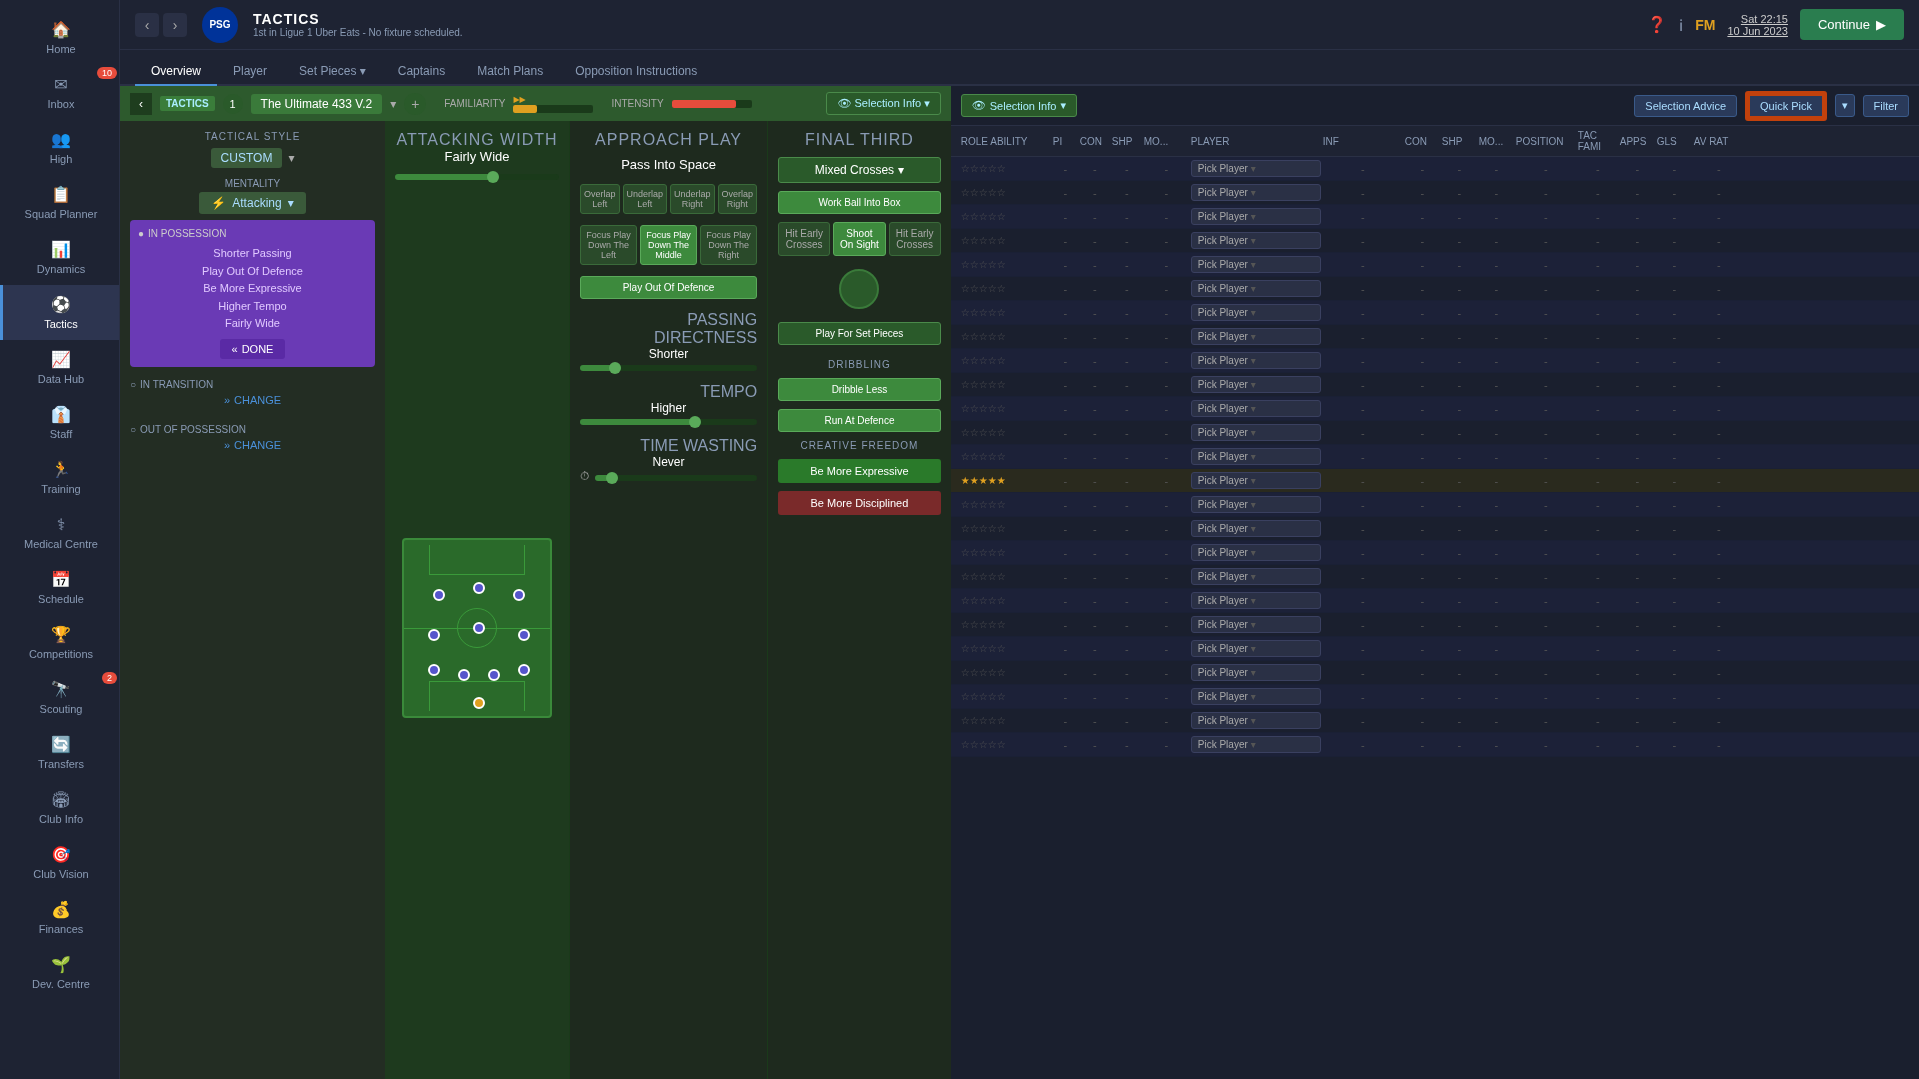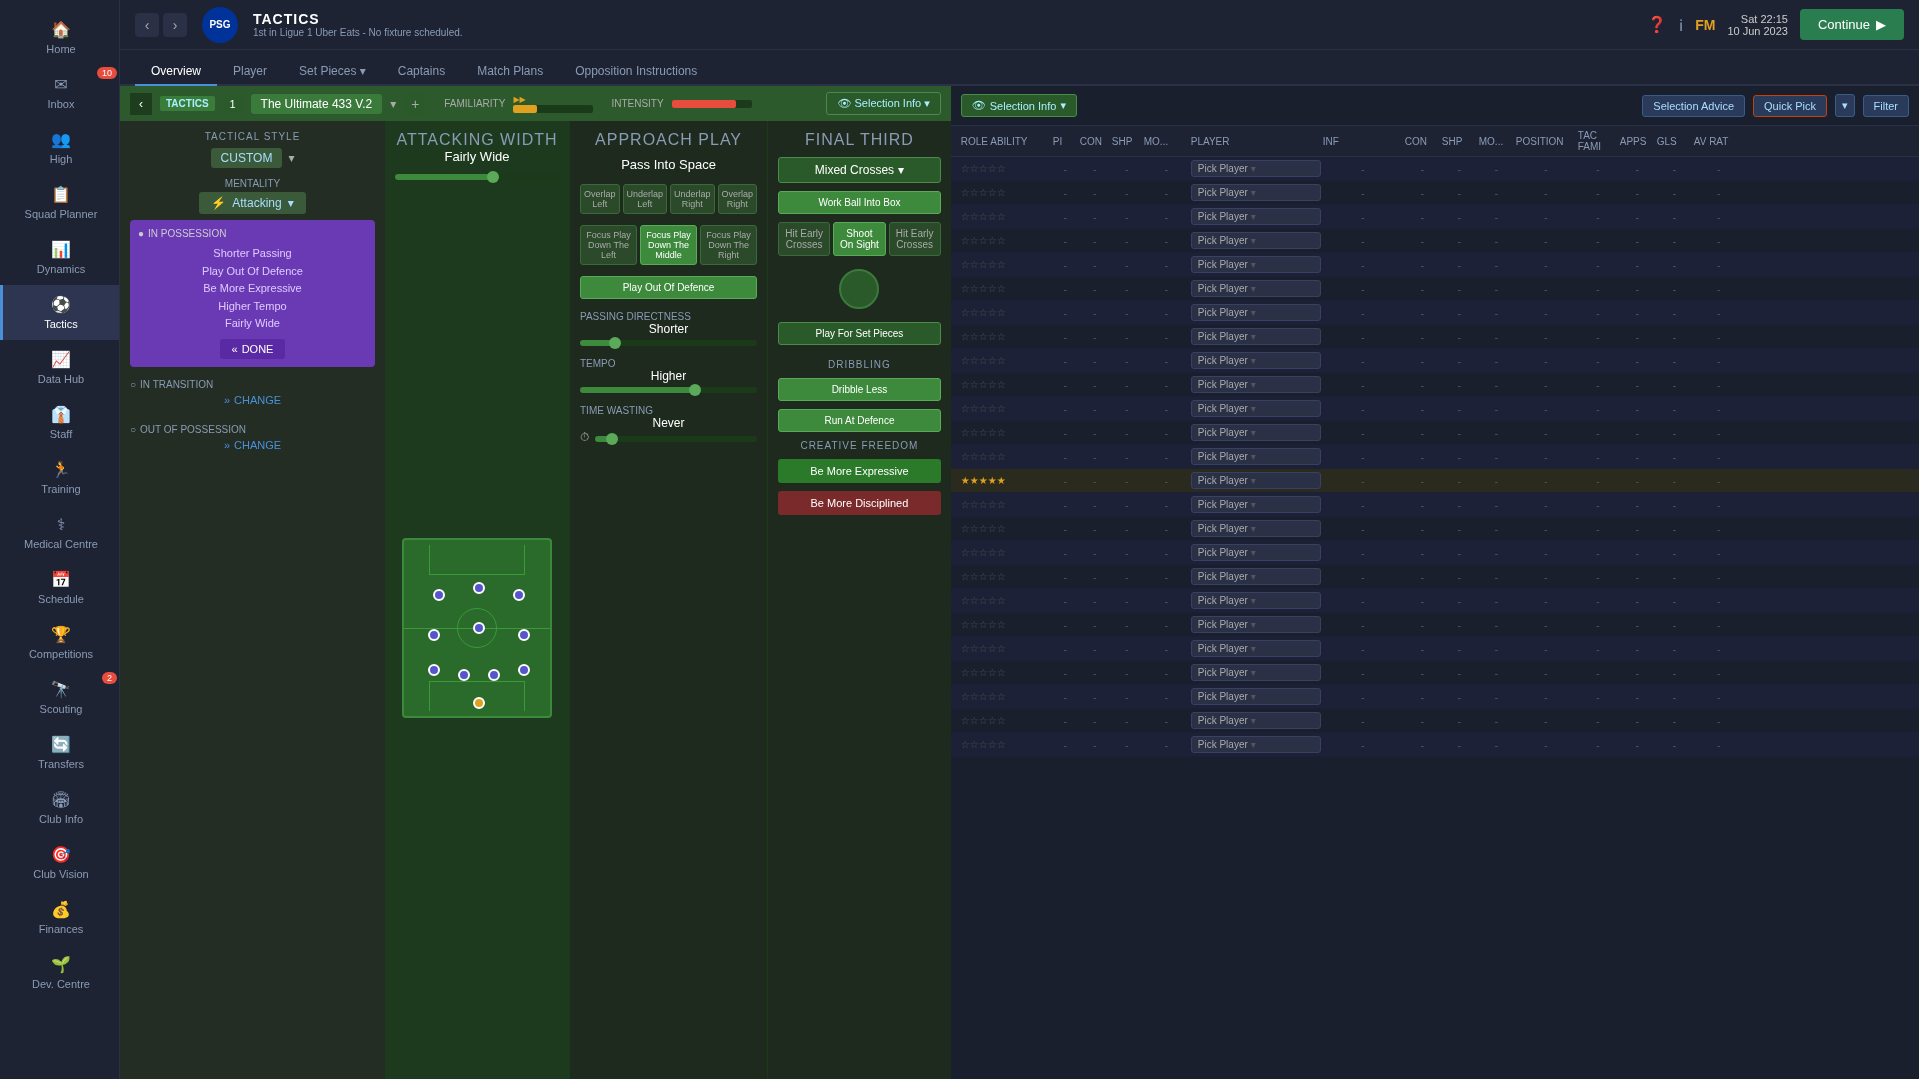--- a/index.html
+++ b/index.html
@@ -82,21 +82,21 @@
       border-radius: 50%;
       display: flex; align-items: center; justify-content: center;
       color: #fff; font-weight: bold; font-size: 10px;
     }
     .page-title-wrap { display: flex; flex-direction: column; }
     .page-title { color: #fff; font-size: 14px; font-weight: bold; letter-spacing: 1px; }
     .page-subtitle { color: #8a9bb5; font-size: 10px; }
     .topbar-right { margin-left: auto; display: flex; align-items: center; gap: 12px; }
     .topbar-icon { color: #8a9bb5; font-size: 16px; cursor: pointer; }
     .fm-logo { color: #e0a020; font-weight: bold; font-size: 14px; }
-    .datetime { color: #ccc; font-size: 11px; text-align: right; }
+    .datetime { color: #ccc; font-size: 11px; text-align: right; text-decoration: underline; }
     .continue-btn {
       background: #2a7d4f;
       border: none;
       color: #fff;
       padding: 8px 18px;
       border-radius: 4px;
       cursor: pointer;
       font-size: 13px;
       display: flex; align-items: center; gap: 6px;
     }
@@ -365,21 +365,21 @@
       padding: 5px;
       font-size: 10px;
       border-radius: 3px;
       cursor: pointer;
       text-align: center;
       margin-top: 3px;
     }
 
     
     .slider-section { margin-top: 4px; }
-    .slider-label { color: #8a9bb5; font-size: 10px; text-transform: uppercase; text-align: left; }
+    .slider-label { color: #8a9bb5; font-size: 16px; text-transform: uppercase; text-align: right; }
     .slider-value { color: #fff; font-size: 12px; text-align: center; }
     .slider-track {
       position: relative;
       width: 100%; height: 6px;
       background: #1a3a1a;
       border-radius: 3px;
       margin-top: 4px;
     }
     .slider-fill { height: 100%; background: #3d8a3d; border-radius: 3px; }
     .slider-thumb {
@@ -473,21 +473,21 @@
       background: #2a3a5a;
       border: 1px solid #3a5a8a;
       color: #adf;
       padding: 4px 10px;
       border-radius: 3px;
       cursor: pointer;
       font-size: 11px;
     }
     .quick-pick-btn {
       background: #2a3a5a;
-      border: 1px solid #c2410c;
+      border: 5px solid #c2410c;
       color: #adf;
       padding: 4px 10px;
       border-radius: 3px;
       cursor: pointer;
       font-size: 11px;
     }
     .quick-pick-arrow {
       background: #2a3a5a;
       border: 1px solid #3a5a8a;
       color: #adf;

